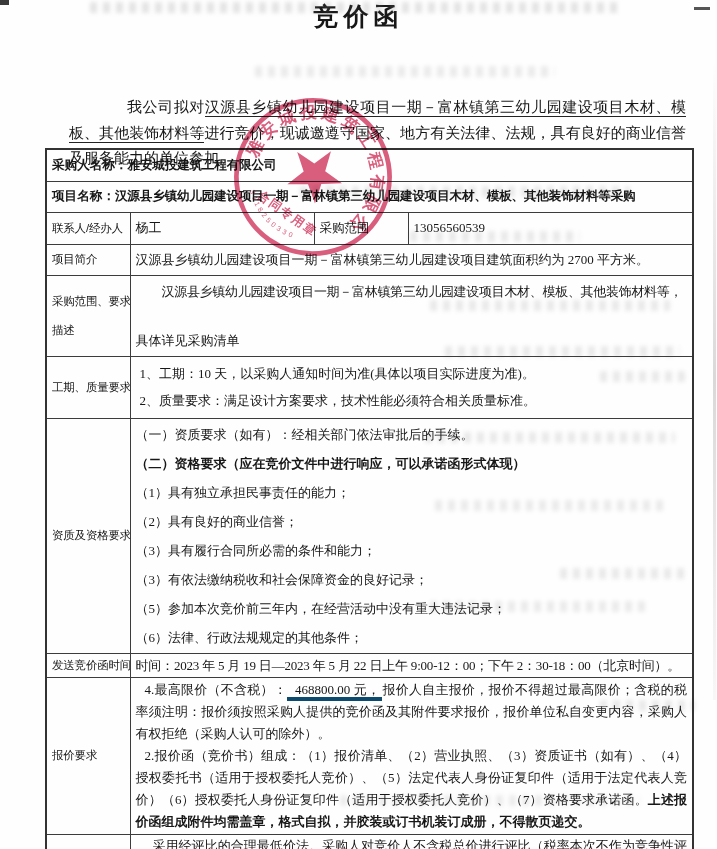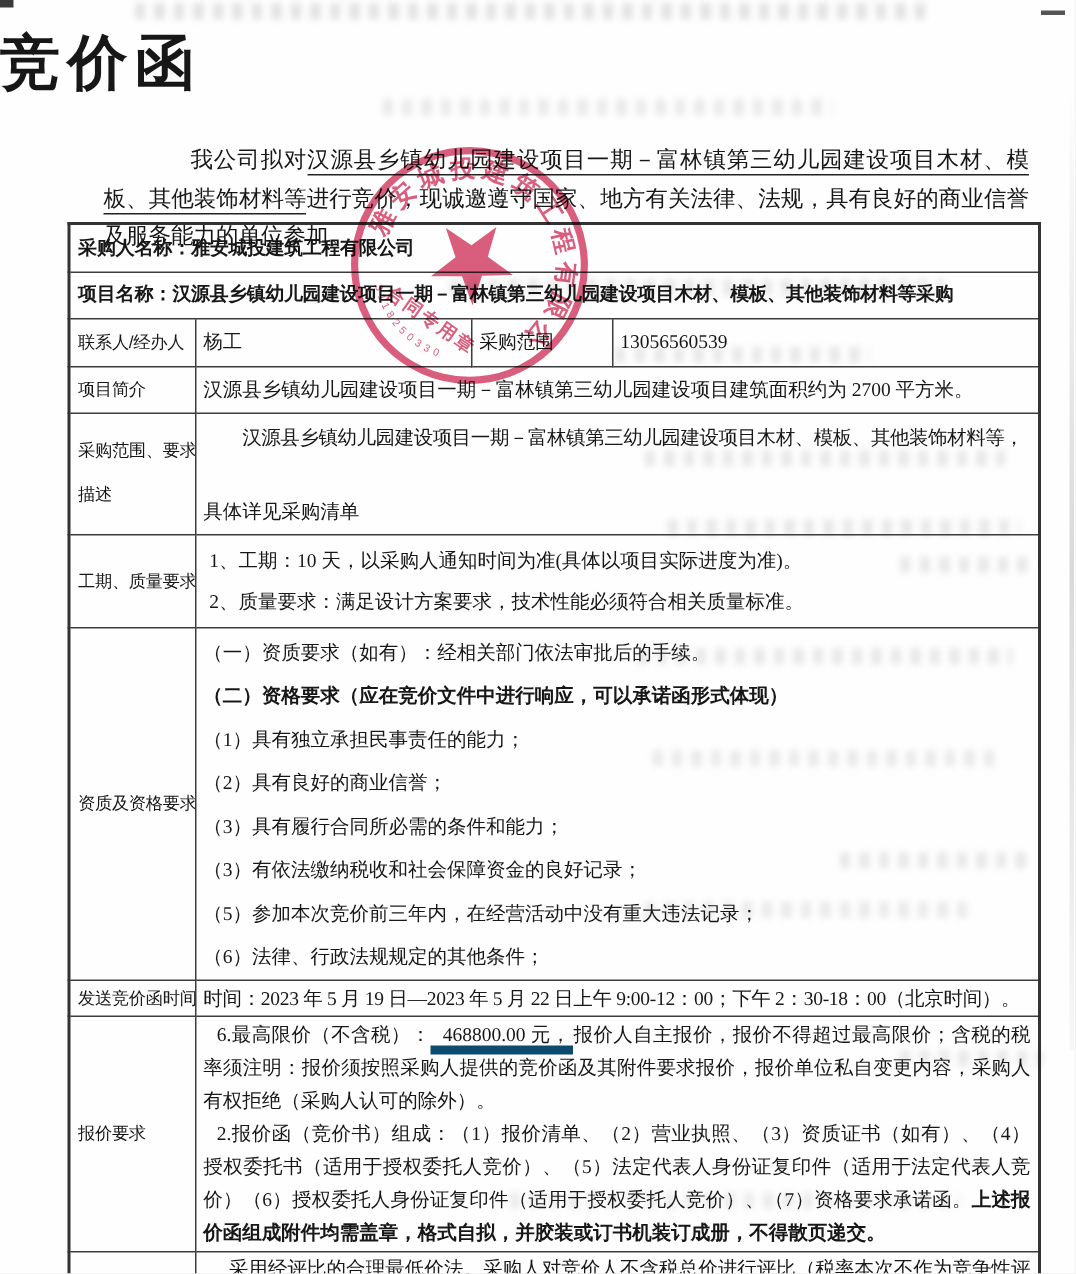--- a/index.html
+++ b/index.html
@@ -6,22 +6,22 @@
   .page{
     position:relative;
     width:717px;height:849px;
     background:#fefefe;
     overflow:hidden;
     font-family:"Liberation Serif","DejaVu Serif",serif;
     color:#171717;
   }
   
   .doc-title{
-    padding-top:14px;
-    font-size:40px;
+    text-align:center;
+    font-size:25px;
     font-weight:bold;
     letter-spacing:5px;
     font-family:"Liberation Serif","DejaVu Serif",serif;
   }
   
   .intro{
     position:absolute;
     left:69px;top:80px;width:617px;
     font-size:15px;line-height:25.5px;
     text-align:justify;
@@ -62,21 +62,21 @@
     letter-spacing:-0.2px;
   }
   .nowrap{white-space:nowrap;}
   .scope-l1{text-indent:26px;white-space:nowrap;letter-spacing:-0.3px;line-height:29px;}
   .scope-l2{line-height:29px;margin-top:20px;}
   .sched p{margin:4px;line-height:23.5px;}
   .qual-list{padding-left:34px;}
   .qline{line-height:29px;}
   .qline.b{font-weight:700;}
   .quote p{margin:0;line-height:22px;text-indent:9px;text-align:justify;}
-  .quote .u-amt{border-bottom:6px solid #0c4a6e;padding:0 2px 0 8px;}
+  .quote .u-amt{border-bottom:4px solid #0c4a6e;padding:0 2px 0 8px;}
   .quote .btail{font-weight:700;}
   .sel-val{line-height:20.5px;text-indent:17px;text-align:justify;}
   .time-val{line-height:21px;letter-spacing:-0.2px;white-space:nowrap;}
   
   .stamp{
     position:absolute;left:226px;top:90px;
     width:174px;height:174px;
     mix-blend-mode:multiply;
     opacity:.88;
     pointer-events:none;
@@ -183,21 +183,21 @@
     </tr>
 
     <tr style="height:24px">
       <td class="lbl">发送竞价函时间</td>
       <td colspan="3" class="time-val">时间：2023 年 5 月 19 日—2023 年 5 月 22 日上午 9:00-12：00；下午 2：30-18：00（北京时间）。</td>
     </tr>
 
     <tr style="height:133px">
       <td class="lbl">报价要求</td>
       <td colspan="3" class="quote">
-        <p><span>6.最高限价（不含税）：</span><span class="u-amt">468800.00 元，</span><span>报价人自主报价，报价不得超过最高限价；含税的税率须注明：报价须按照采购人提供的竞价函及其附件要求报价，报价单位私自变更内容，采购人有权拒绝（采购人认可的除外）。</span></p>
+        <p><span>4.最高限价（不含税）：</span><span class="u-amt">468800.00 元，</span><span>报价人自主报价，报价不得超过最高限价；含税的税率须注明：报价须按照采购人提供的竞价函及其附件要求报价，报价单位私自变更内容，采购人有权拒绝（采购人认可的除外）。</span></p>
         <p><span>2.报价函（竞价书）组成：（1）报价清单、（2）营业执照、（3）资质证书（如有）、（4）授权委托书（适用于授权委托人竞价）、（5）法定代表人身份证复印件（适用于法定代表人竞价）（6）授权委托人身份证复印件（适用于授权委托人竞价）、（7）资格要求承诺函。</span><span class="btail">上述报价函组成附件均需盖章，格式自拟，并胶装或订书机装订成册，不得散页递交。</span></p>
       </td>
     </tr>
 
     <tr style="height:62px">
       <td class="lbl">中选确定方式</td>
       <td colspan="3" class="sel-val">采用经评比的合理最低价法。采购人对竞价人不含税总价进行评比（税率本次不作为竞争性评比因素），确定前三名中选候选人（不排序）并进行公示。在公示结束后结合对中选候选人报价、合同履约能力和履约风险等方面的复核情况，自主确定最终中选人，达到优质采购的目的。</td>
     </tr>
   </tbody>
     </table>

